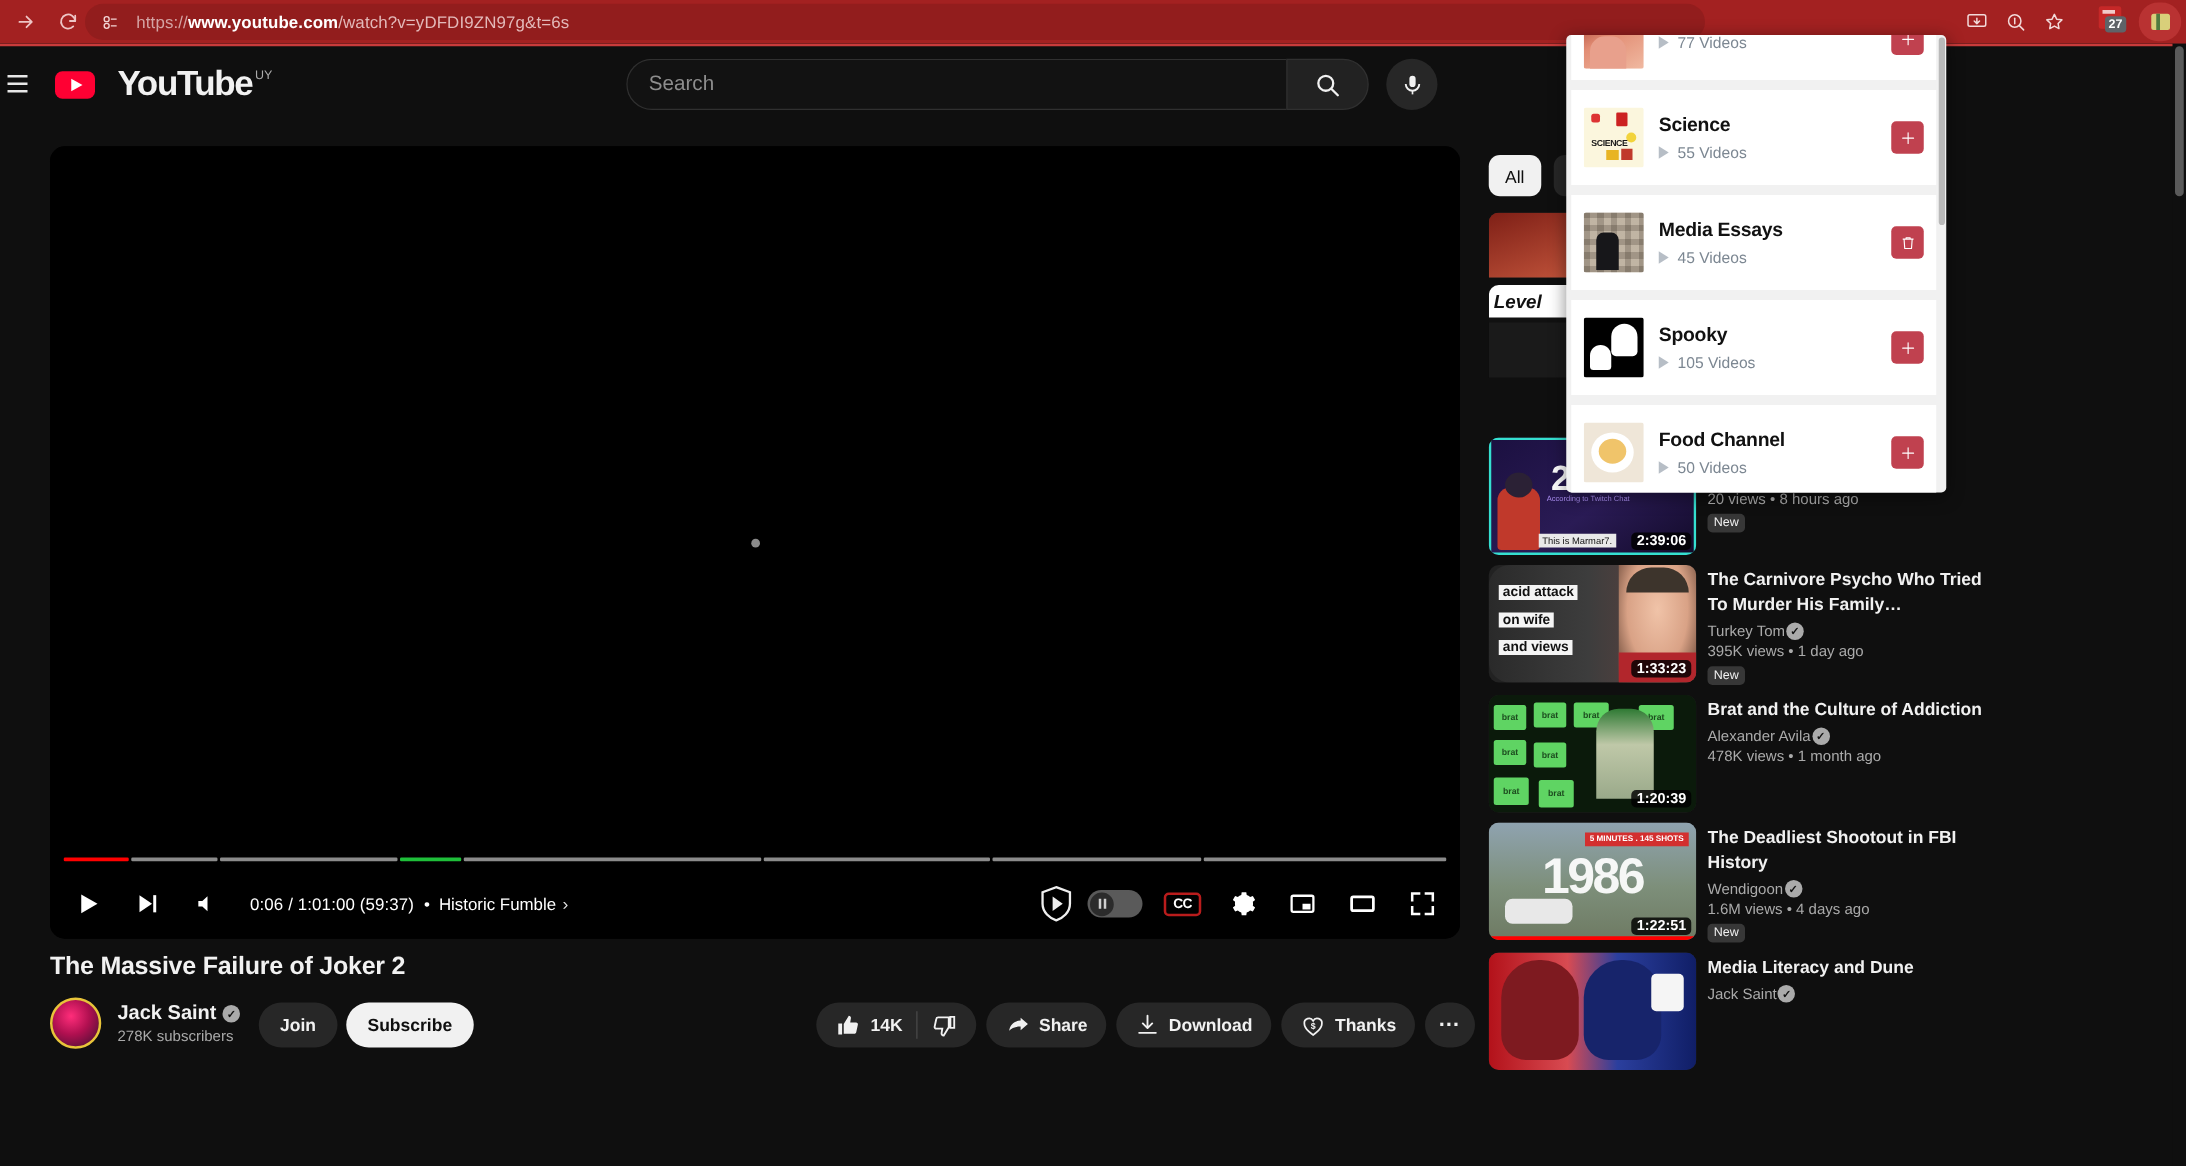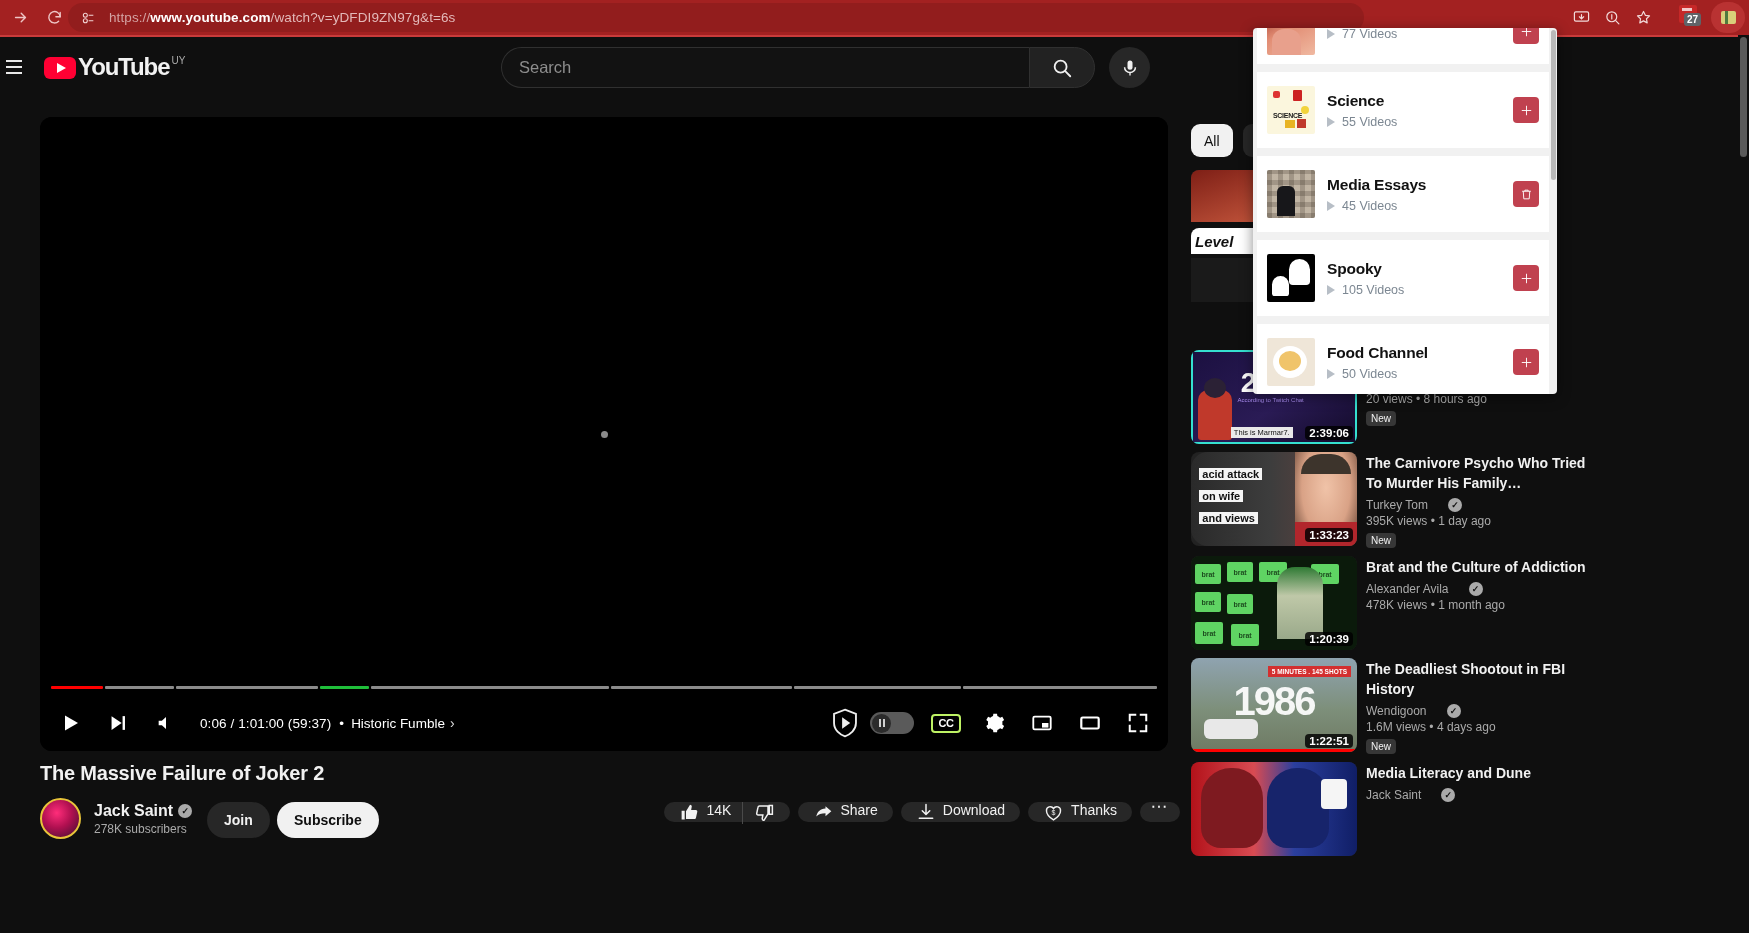--- a/index.html
+++ b/index.html
@@ -76,21 +76,21 @@
   .hamburger span { display:block; width:16px; height:2px; background:#e8e8e8; }
   .yt-logo { margin-left: 12px; display: flex; align-items: flex-start; }
   .yt-play {
     width: 32px; height: 22px; background: #ff0033; border-radius: 6px;
     display: flex; align-items: center; justify-content: center; margin-top: 3px;
   }
   .yt-play:after {
     content: ""; border-left: 9px solid #fff; border-top: 5.5px solid transparent;
     border-bottom: 5.5px solid transparent; margin-left: 2px;
   }
-  .yt-word { font-size: 24px; font-weight: 700; letter-spacing: -1.1px; margin-left: 2px; line-height: 26px;}
+  .yt-word { font-size: 28px; font-weight: 700; letter-spacing: -1.1px; margin-left: 18px; line-height: 26px;}
   .yt-cc { font-size: 10px; color: #aaa; margin-left: 2px; margin-top: 1px; }
   .search-wrap { position: absolute; left: 501px; top: 10px; display: flex; align-items: center; }
   .search-box {
     width: 528px; height: 41px; background: #121212;
     border: 1px solid #303030; border-right: none;
     border-radius: 21px 0 0 21px; display: flex; align-items: center;
     padding-left: 17px;
   }
   .search-box input {
     background: transparent; border: none; outline: none;
@@ -156,21 +156,21 @@
   .toggle-pill {
     width: 44px; height: 22px; border-radius: 11px; background: #5a5a5a;
     display: flex; align-items: center; padding-left: 2px; margin: 0 8px;
   }
   .toggle-knob {
     width: 19px; height: 19px; border-radius: 50%; background: #2b2b2b;
     display: flex; align-items: center; justify-content: center; gap: 2px;
   }
   .toggle-knob i { display:block; width:2px; height:8px; background:#d0d0d0; }
   .cc-box {
-    width: 30px; height: 19px; border: 2px solid #bef264; border-radius: 4px;
+    width: 30px; height: 19px; border: 2px solid #b91c1c; border-radius: 4px;
     display: flex; align-items: center; justify-content: center;
     font-size: 11px; font-weight: 700; color: #fff; letter-spacing: -.5px;
   }
 
   
   .vid-title {
     position: absolute; left: 40px; top: 762px;
     font-size: 20px; font-weight: 700; letter-spacing: -.2px; color: #f1f1f1;
   }
   .meta-row { position: absolute; left: 40px; top: 798px; width: 1128px; height: 50px; }
@@ -193,23 +193,23 @@
     height: 36px; padding: 0 17px; border-radius: 18px; background: #272727;
     display: flex; align-items: center; font-size: 14px; font-weight: 600; color: #f1f1f1;
   }
   .sub-btn {
     position: absolute; left: 237px; top: 4px;
     height: 36px; padding: 0 17px; border-radius: 18px; background: #f1f1f1;
     display: flex; align-items: center; font-size: 14px; font-weight: 600; color: #0f0f0f;
   }
   .actions { position: absolute; right: -12px; top: 4px; display: flex; gap: 8px; align-items: center; }
   .pill {
-    height: 20px; border-radius: 18px; background: #272727;
-    display: flex; align-items: flex-start; padding: 0 15px; gap: 7px;
-    font-size: 14px; font-weight: 400; color: #f1f1f1; white-space: nowrap;
+    height: 36px; border-radius: 18px; background: #272727;
+    display: flex; align-items: center; padding: 0 15px; gap: 7px;
+    font-size: 14px; font-weight: 700; color: #f1f1f1; white-space: nowrap;
   }
   .pill svg { fill: #f1f1f1; }
   .pill .divider { width: 1px; height: 22px; background: #4a4a4a; margin: 0 4px; }
   .pill.icon-only { padding: 0; width: 40px; justify-content: center; }
   .dots { letter-spacing: 2px; font-size: 17px; line-height: 10px; }
 
   
   .chips { position: absolute; left: 1191px; top: 124px; display: flex; gap: 10px; }
   .chip {
     height: 33px; padding: 0 13px; border-radius: 9px; background: #272727;
@@ -230,21 +230,21 @@
     position: absolute; right: 4px; bottom: 4px;
     background: rgba(0,0,0,.82); color: #fff; font-size: 11.5px; font-weight: 600;
     padding: 1px 4px; border-radius: 4px;
   }
   .watched-bar { position: absolute; left:0; bottom:0; height:3px; background:#ff0000; }
   .rec-info { padding-top: 1px; width: 228px; }
   .rec-title {
     font-size: 14px; font-weight: 600; line-height: 20px; color: #f1f1f1;
     display: -webkit-box; -webkit-line-clamp: 2; -webkit-box-orient: vertical; overflow: hidden;
   }
-  .rec-ch { font-size: 12px; color: #aaa; margin-top: 5px; display: flex; align-items: center; gap: 20px; }
+  .rec-ch { font-size: 12px; color: #aaa; margin-top: 5px; display: flex; align-items: center; gap: 1px; }
   .rec-stats { font-size: 12px; color: #aaa; margin-top: 2px; }
   .new-badge {
     display: inline-block; margin-top: 5px; background: #373737; color: #f1f1f1;
     font-size: 10px; padding: 2px 5px; border-radius: 4px;
   }
 
   
   .t-vibe { position:absolute; inset:0; background: linear-gradient(145deg,#1b1040 0%,#2a1b55 55%,#120a28 100%); }
   .t-vibe .yr { position:absolute; left:30%; top:18%; color:#fff; font-size:28px; font-weight:700; letter-spacing:1px;}
   .t-vibe .tw { position:absolute; left:40%; top:6%; background:#9146ff; color:#fff; font-size:7px; padding:1px 3px; border-radius:2px;}

